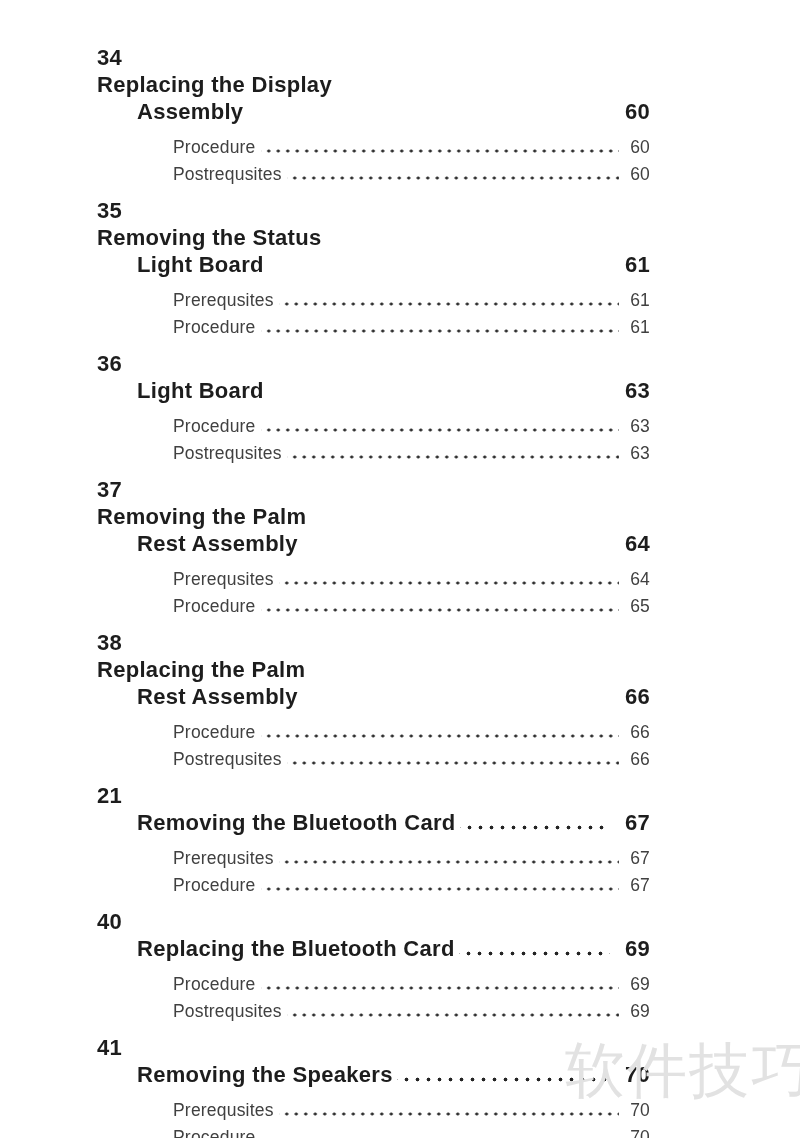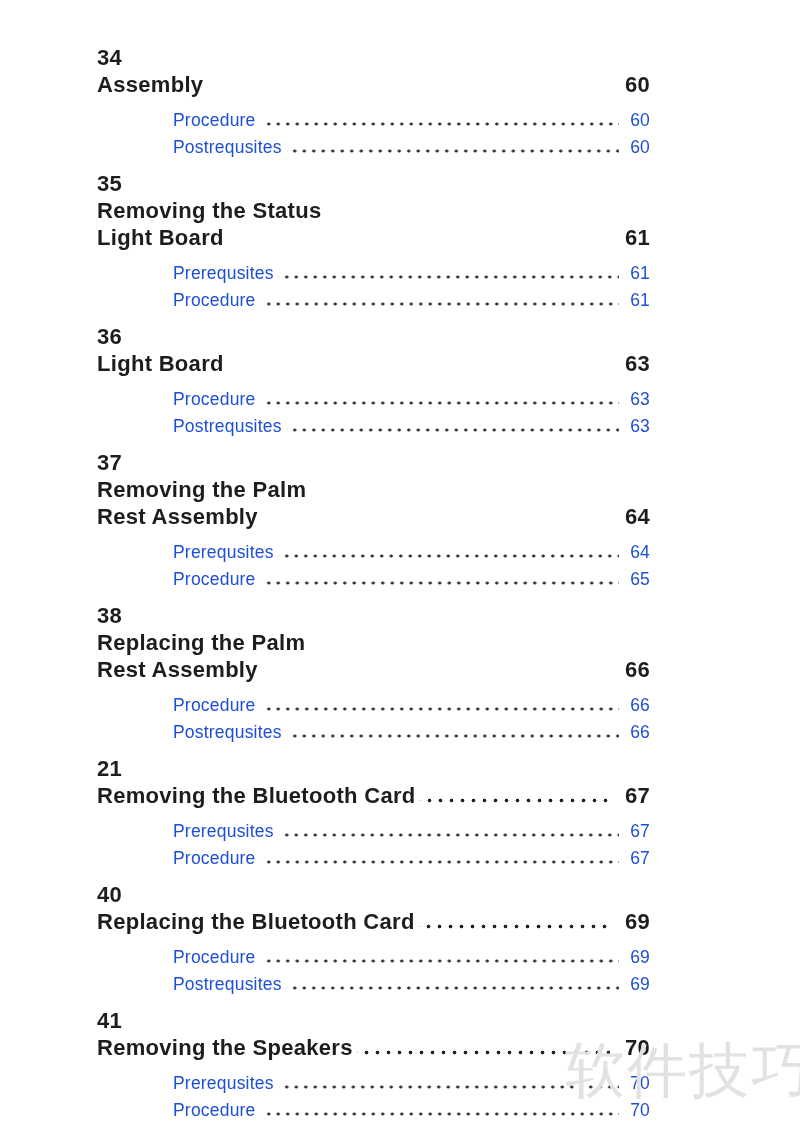--- a/index.html
+++ b/index.html
@@ -29,40 +29,40 @@
     letter-spacing: 0.3px;
   }
   .head-text { flex: 1; min-width: 0; }
   .head-line {
     font-weight: bold;
     font-size: 22px;
     line-height: 27px;
     letter-spacing: 0.3px;
     white-space: nowrap;
   }
-  .head-line.last { display: flex; align-items: flex-start; }
+  .head-line.last { display: flex; align-items: flex-start; margin-left: 40px; }
   .head-page {
     font-weight: bold;
     font-size: 22px;
     line-height: 27px;
     letter-spacing: 0.3px;
     text-align: right;
     min-width: 30px;
   }
   .leader { flex: 1 1 auto; align-self: stretch; }
   .head-leader.dotted {
     margin: 0 10px 0 4px;
     background: radial-gradient(circle, #242424 1.8px, rgba(0,0,0,0) 2.1px) left 4px bottom 6px / 11px 5px repeat-x;
   }
   .subs { margin: 9px 0 0 76px; }
   .sub-row {
     display: flex;
     font-size: 17.5px;
     line-height: 27px;
-    color: #1d4ed8;
+    color: #404040;
     letter-spacing: 0.2px;
   }
   .sub-label { white-space: nowrap; }
   .sub-leader {
     margin: 0 9px 0 5px;
     background: radial-gradient(circle, #2e2e2e 1.4px, rgba(0,0,0,0) 1.7px) left 3px bottom 8px / 9.5px 4px repeat-x;
   }
   .sub-page { min-width: 22px; text-align: right; }
   .sub-row.clipped .sub-leader { margin-right: 52px; }
   .sub-row.clipped .sub-page { clip-path: inset(4px 0 15px 0); }
@@ -79,20 +79,21 @@
   }
 </style>
 </head>
 <body>
 
 <main class="page">
   <section class="entry">
     <div class="head">
       <span class="num">34</span>
       <div class="head-text">
+          <div class="head-line">Replacing the Display</div>
           <div class="head-line last">
             <span>Assembly</span>
             <span class="leader head-leader"></span>
             <span class="head-page">60</span>
           </div>
         </div>
     </div>
     <div class="subs">
   <div class="sub-row">
     <span class="sub-label">Procedure</span>

